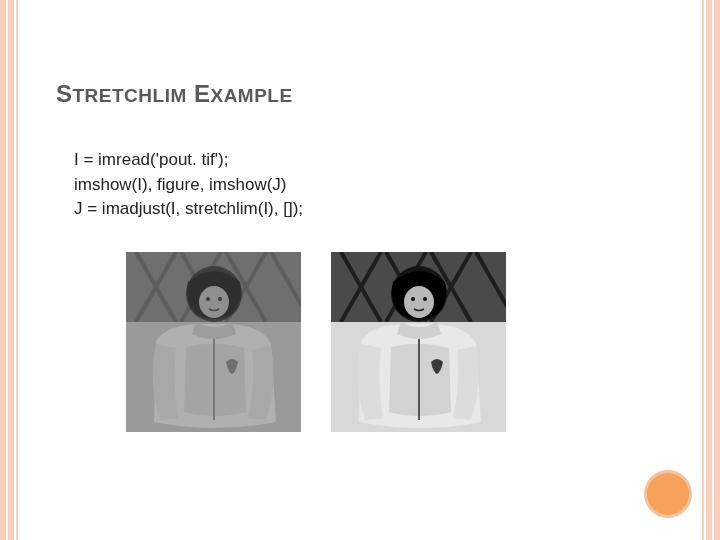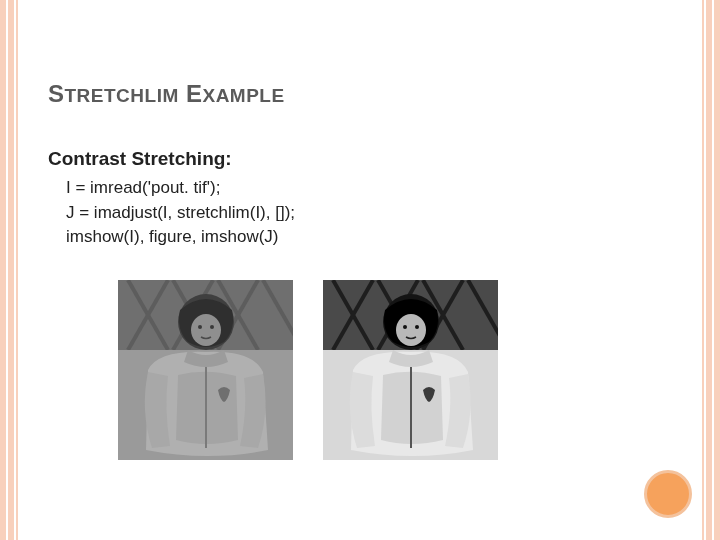--- a/index.html
+++ b/index.html
@@ -32,21 +32,21 @@
     height: 540px;
     background: linear-gradient(to right,
       #f8d0bc 0%, #f8d0bc 11%,
       #ffffff 11%, #ffffff 22%,
       #f8d0bc 22%, #f8d0bc 56%,
       #ffffff 56%, #ffffff 67%,
       #f8d0bc 67%, #f8d0bc 100%);
   }
   .content {
     position: absolute;
-    left: 48px;
+    left: 56px;
     top: 80px;
     width: 640px;
   }
   .title {
     font-size: 24px;
     color: #5a5a5a;
     letter-spacing: 0.5px;
     margin-bottom: 40px;
   }
   .title .small-caps {
@@ -93,24 +93,23 @@
 
 <div class="stripe-left"></div>
 <div class="stripe-right"></div>
 
 <div class="content">
   <h1 class="title">
     <span>S</span><span class="small-caps">TRETCHLIM</span>
     <span>E</span><span class="small-caps">XAMPLE</span>
   </h1>
 
-  <div class="subtitle">Contrast Stretching:</div>
   <div class="code-line">I = imread('pout. tif');</div>
+  <div class="code-line">imshow(I), figure, imshow(J)</div>
   <div class="code-line">J = imadjust(I, stretchlim(I), []);</div>
-  <div class="code-line">imshow(I), figure, imshow(J)</div>
 
   <div class="images-row">
 
     <div class="fig" aria-label="low-contrast-child-photo">
       <svg width="175" height="180" viewBox="0 0 175 180">
 
         <rect x="0" y="0" width="175" height="180" fill="#8a8a8a"></rect>
 
         <rect x="0" y="0" width="175" height="70" fill="#6f6f6f"></rect>
         <g stroke="#5d5d5d" stroke-width="4">

